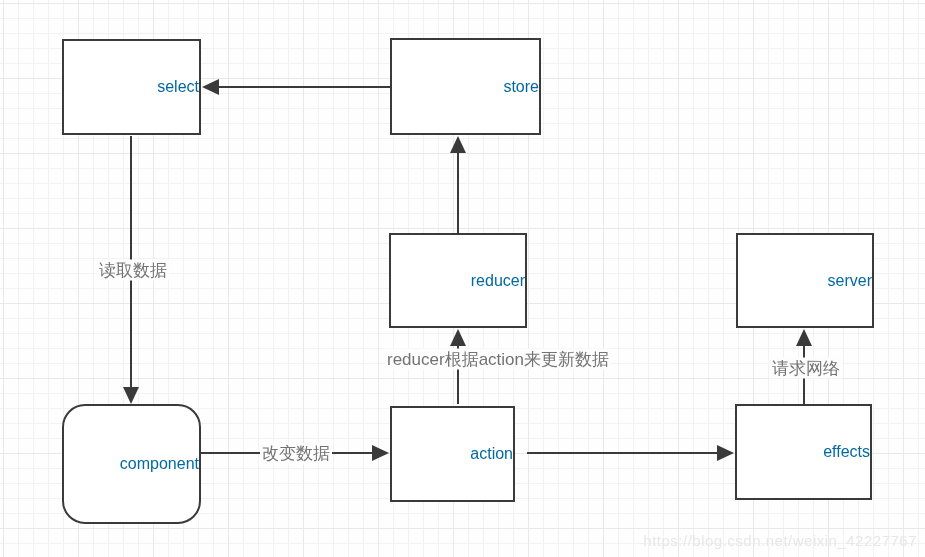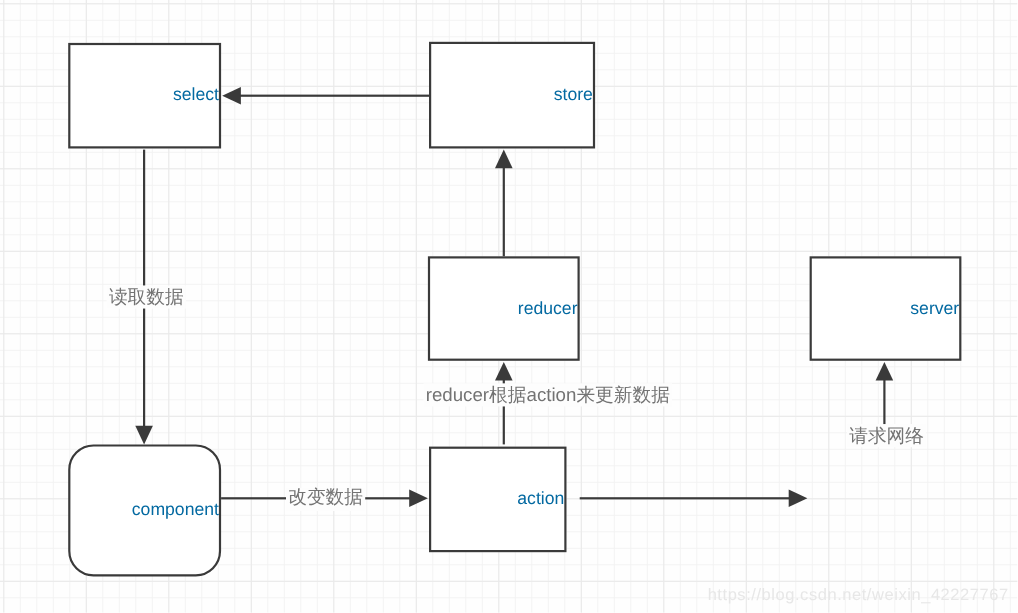--- a/index.html
+++ b/index.html
@@ -88,20 +88,23 @@
   </div>
   <div class="node" id="node-component">
     <span>component</span>
   </div>
   <div class="node" id="node-action">
     <span>action</span>
   </div>
   <div class="node" id="node-server">
     <span>server</span>
   </div>
+  <div class="node" id="node-effects">
+    <span>effects</span>
+  </div>
 
   <div>
     <div class="line hline" style="left:218px; top:86px; width:172px;"></div>
     <div class="head head-left" style="left:202px; top:79px;"></div>
   </div>
 
   <div>
     <div class="line vline" style="left:130px; top:136px; height:252px;"></div>
     <div class="head head-down" style="left:123px; top:387px;"></div>
   </div>
@@ -131,17 +134,17 @@
     <div class="head head-up" style="left:796px; top:329px;"></div>
   </div>
 
   <div class="edge-label" style="left:133px; top:270px;">读取数据</div>
 
   <div class="edge-label" style="left:462px; top:359px;margin-left:36px;">reducer根据action来更新数据</div>
 
   <div class="edge-label" style="left:296px; top:454px;font-family:Liberation Mono, monospace;">改变数据</div>
 
 
-  <div class="edge-label" style="left:806px; top:368px;margin-top:28px;">请求网络</div>
+  <div class="edge-label" style="left:806px; top:368px;">请求网络</div>
 
   <div class="watermark">https://blog.csdn.net/weixin_42227767</div>
 
 </div>
 
 </body></html>

